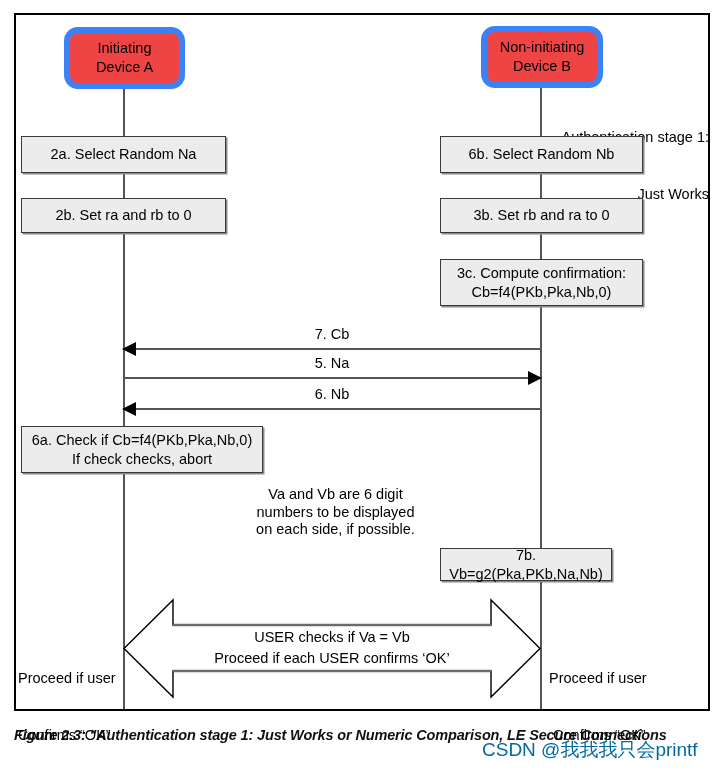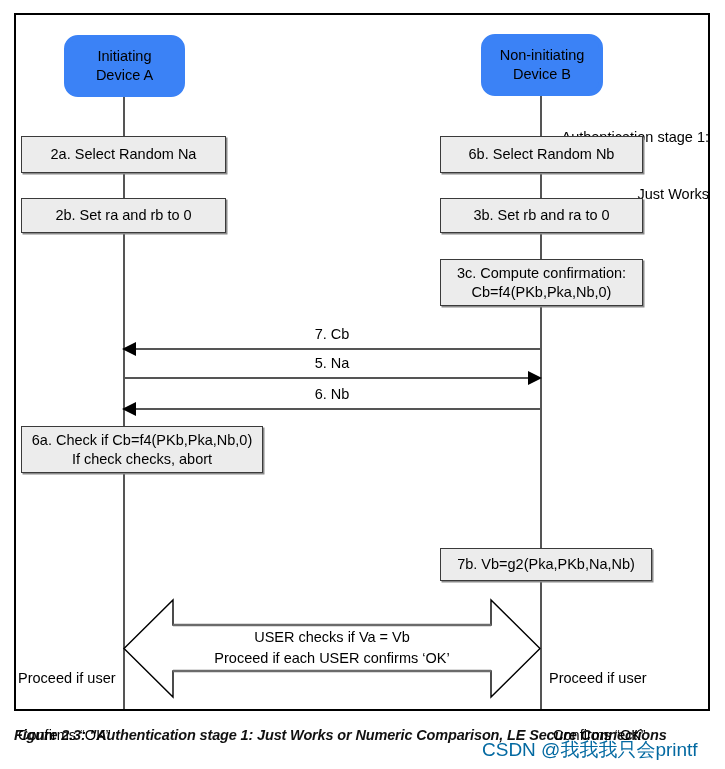--- a/index.html
+++ b/index.html
@@ -39,32 +39,31 @@
     position: absolute;
     width: 2px;
     background: #555;
   }
   .lifeline.a { left: 123px; top: 88px; height: 621px; }
   .lifeline.b { left: 540px; top: 88px; height: 621px; }
 
   
   .device-box {
     position: absolute;
-    border: 4px solid #3b82f6;
+    border: 6px solid #3b82f6;
     border-radius: 14px;
-    background: #3b82f6;
+    background: #ef4444;
     box-sizing: border-box;
     display: flex;
     flex-direction: column;
     align-items: center;
     justify-content: center;
     font-size: 14.5px;
     line-height: 19px;
     z-index: 3;
-    margin-top: 8px;
   }
   .device-box.a { left: 64px; top: 27px; width: 121px; height: 62px; }
   .device-box.b { left: 481px; top: 26px; width: 122px; height: 62px; }
 
   
   .proc-box {
     position: absolute;
     background: #ececec;
     border: 1.5px solid #3a3a3a;
     box-shadow: 1.5px 1.5px 0 #8a8a8a;
@@ -80,21 +79,21 @@
   }
 
   .box-2a { left: 21px;  top: 136px; width: 205px; height: 37px; }
   .box-2b { left: 21px;  top: 198px; width: 205px; height: 35px; }
   .box-6a { left: 21px;  top: 426px; width: 242px; height: 47px; }
   .box-7a { left: 21px;  top: 548px; width: 207px; height: 33px; }
 
   .box-2bn { left: 440px; top: 136px; width: 203px; height: 37px; }
   .box-3b  { left: 440px; top: 198px; width: 203px; height: 35px; }
   .box-3c  { left: 440px; top: 259px; width: 203px; height: 47px; }
-  .box-7b  { left: 440px; top: 548px; width: 212px; height: 33px; }
+  .box-7b  { left: 440px; top: 548px; width: 172px; height: 33px; }
 
   
   .stage-label {
     position: absolute;
     right: 16px;
     top: 90px;
     text-align: right;
     font-size: 14.5px;
     line-height: 19px;
     white-space: pre;
@@ -279,20 +278,25 @@
     <span class="shaft"></span>
     <span class="head"></span>
   </div>
 
   <div class="msg msg-6 to-left">
     <span class="msg-label">6. Nb</span>
     <span class="shaft"></span>
     <span class="head"></span>
   </div>
 
+  <div class="center-note">
+    <div>Va and Vb are 6 digit</div>
+    <div>numbers to be displayed</div>
+    <div>on each side, if possible.</div>
+  </div>
 
   <div class="big-arrow">
     <svg width="418" height="101" viewBox="0 0 418 101" xmlns="http://www.w3.org/2000/svg">
       <path d="M 1,50.5 L 50,2 L 50,27 L 368,27 L 368,2 L 417,50.5 L 368,99 L 368,73 L 50,73 L 50,99 Z" fill="#ffffff" stroke="#000000" stroke-width="1.4" stroke-linejoin="miter"></path>
       <line x1="50" y1="27" x2="368" y2="27" stroke="#6b6b6b" stroke-width="2.4"></line>
       <line x1="50" y1="73" x2="368" y2="73" stroke="#6b6b6b" stroke-width="2.4"></line>
     </svg>
   </div>
 
   <div class="big-arrow-label">

